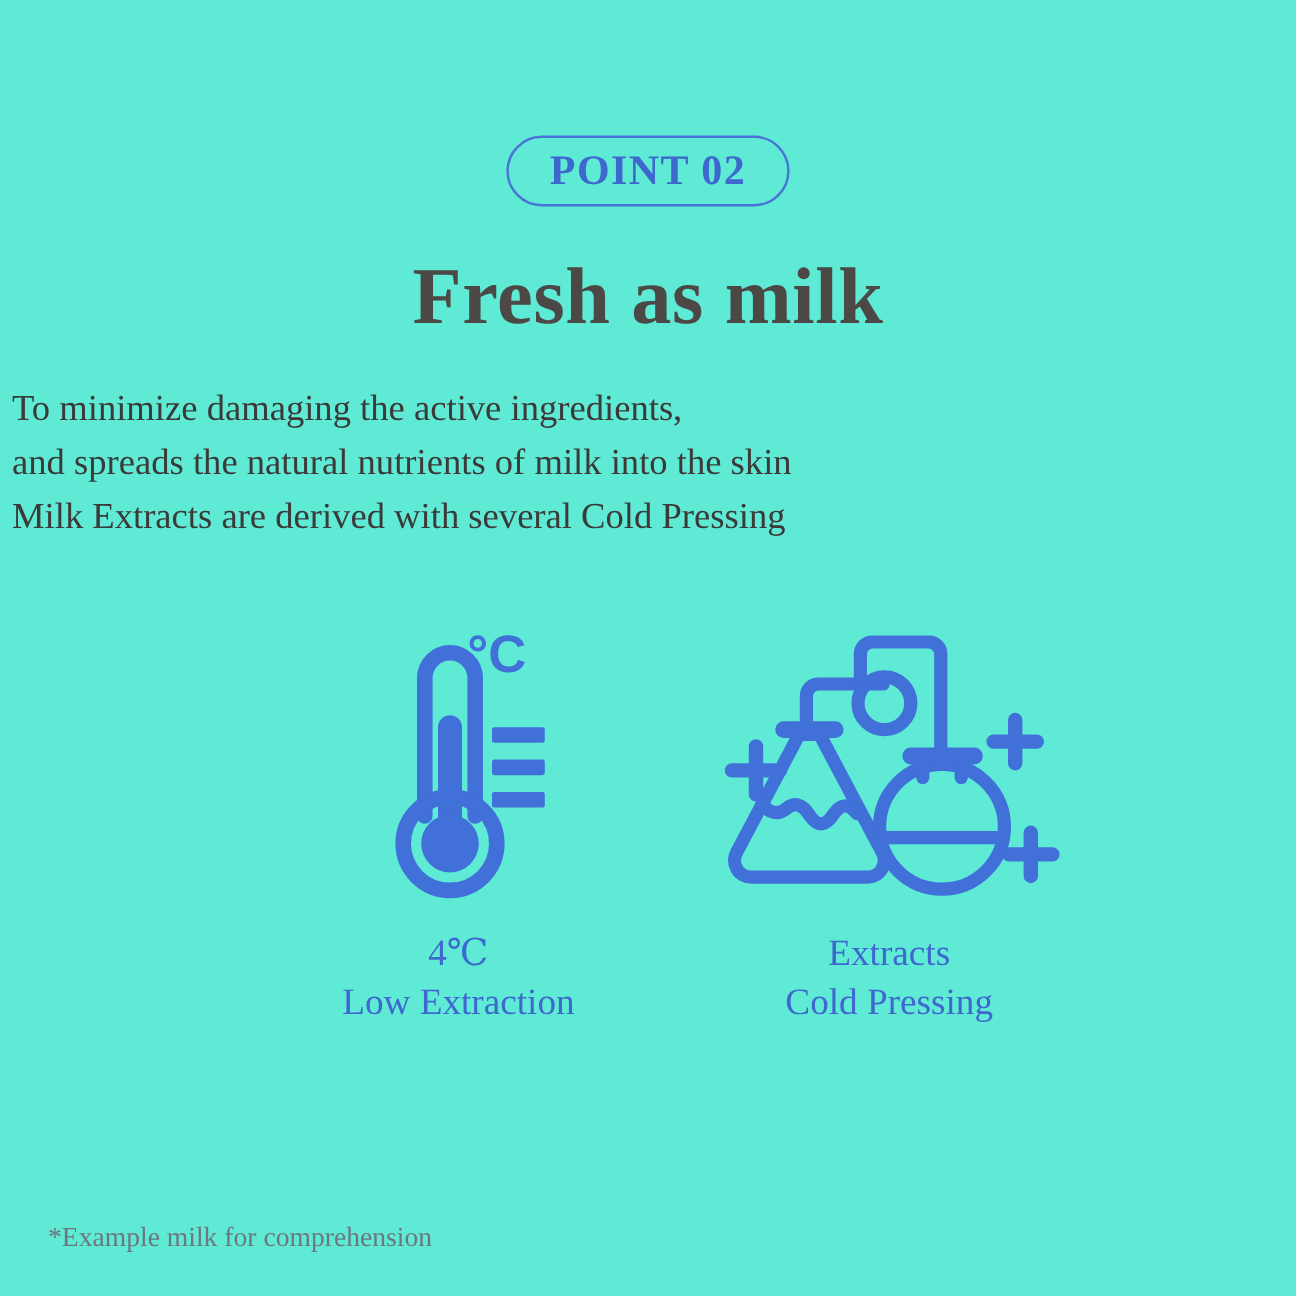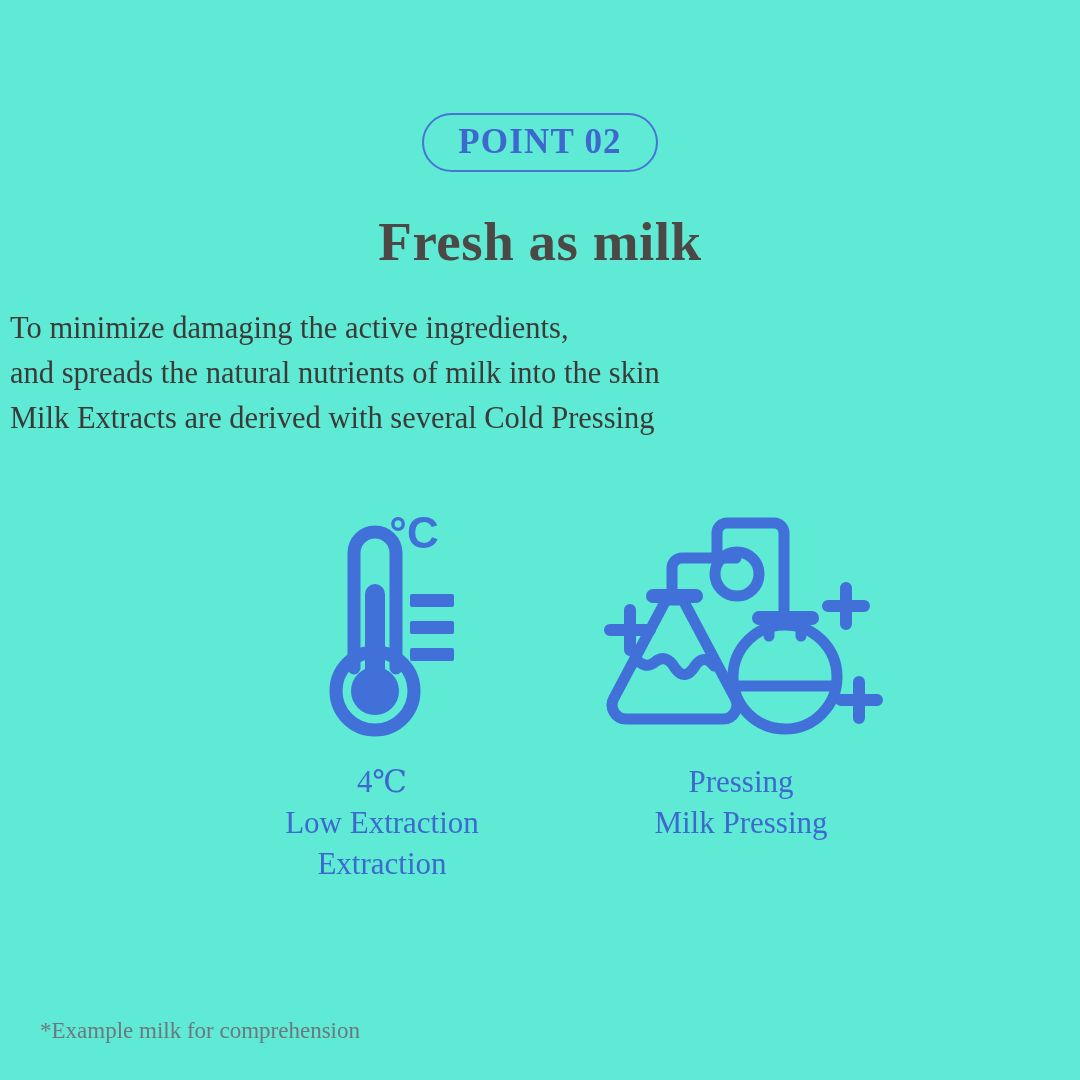--- a/index.html
+++ b/index.html
@@ -43,21 +43,21 @@
     line-height: 1;
     background: transparent;
   }
 
   
   .title {
     margin-top: 42px;
     color: #4b4845;
     font-family: "Liberation Serif", "DejaVu Serif", serif;
     font-weight: bold;
-    font-size: 55px;
+    font-size: 67px;
     letter-spacing: 0.5px;
     line-height: 1;
     text-align: center;
   }
 
   
   .body-copy {
     margin-top: 37px;
     color: #3b3a39;
     font-family: "Liberation Serif", "DejaVu Serif", serif;
@@ -150,21 +150,20 @@
           <g fill="#4070d8">
             <rect x="103" y="86" width="44" height="13" rx="2"></rect>
             <rect x="103" y="113" width="44" height="13" rx="2"></rect>
             <rect x="103" y="140" width="44" height="13" rx="2"></rect>
           </g>
         </svg>
       </div>
       <div class="caption">
         <div>4℃</div>
         <div>Low Extraction</div>
-        <div>Extraction</div>
       </div>
     </div>
 
     <div class="feature feature-b">
       <div class="icon-box">
         <svg width="290" height="235" viewBox="0 0 290 235">
           <g fill="none" stroke="#4070d8" stroke-width="11" stroke-linecap="round" stroke-linejoin="round">
 
             <path d="M76 85 V60 a10 10 0 0 1 10 -10 H140"></path>
 
@@ -187,22 +186,22 @@
           </g>
 
           <g fill="#4070d8">
             <path d="M14 116 h14 v-14 a6 6 0 0 1 12 0 v14 h14 a6 6 0 0 1 0 12 h-14 v14 a6 6 0 0 1 -12 0 v-14 h-14 a6 6 0 0 1 0 -12 z"></path>
             <path d="M232 92 h12 v-12 a6 6 0 0 1 12 0 v12 h12 a6 6 0 0 1 0 12 h-12 v12 a6 6 0 0 1 -12 0 v-12 h-12 a6 6 0 0 1 0 -12 z"></path>
             <path d="M245 186 h12 v-12 a6 6 0 0 1 12 0 v12 h12 a6 6 0 0 1 0 12 h-12 v12 a6 6 0 0 1 -12 0 v-12 h-12 a6 6 0 0 1 0 -12 z"></path>
           </g>
         </svg>
       </div>
       <div class="caption">
-        <div>Pressing</div>
-        <div>Milk Pressing</div>
+        <div>Extracts</div>
+        <div>Cold Pressing</div>
       </div>
     </div>
 
   </div>
 
   <div class="footnote">*Example milk for comprehension</div>
 
 </div>
 
 </body></html>

